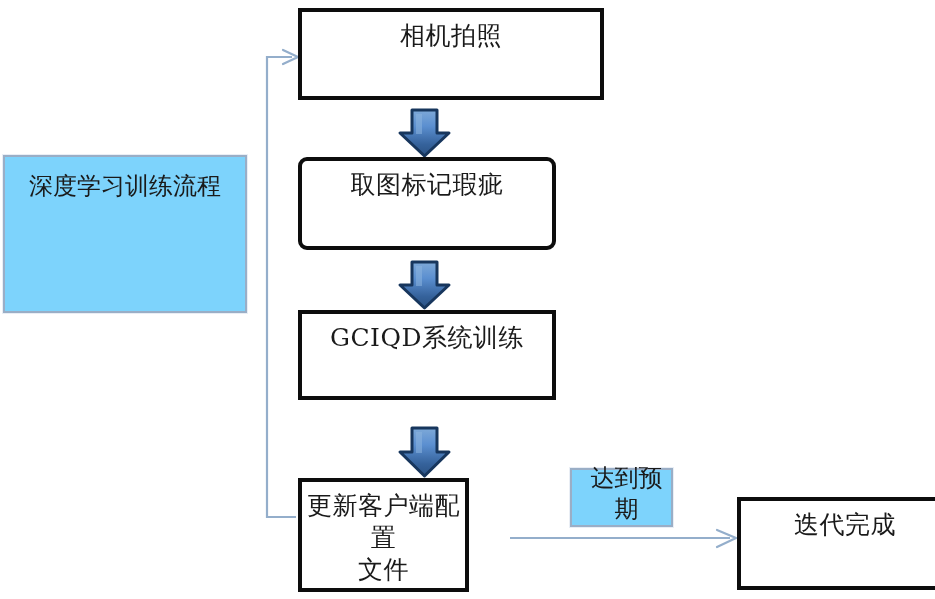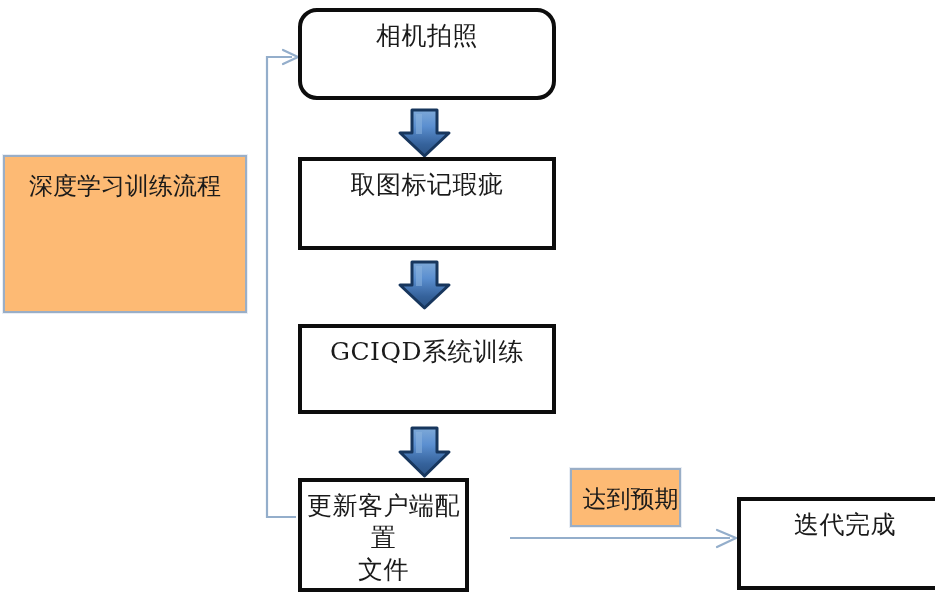--- a/index.html
+++ b/index.html
@@ -33,21 +33,21 @@
     color: #1a1a1a;
     text-align: center;
     letter-spacing: 0.5px;
     white-space: pre-line;
   }
 
   
   .thin-box {
     position: absolute;
     box-sizing: border-box;
-    background: #fdba74;
+    background: #7dd3fc;
     border: 2px solid #9aaec6;
     box-shadow: 0 0 0 1px #e9eef5;
   }
   .thin-box .box-text {
     display: block;
     font-size: 24px;
     line-height: 1.3;
     color: #1a1a1a;
     text-align: center;
     white-space: pre-line;
@@ -110,38 +110,38 @@
     <g>
       <path d="M 412 428 L 437 428 L 437 452 L 449 452 L 424.5 476 L 400 452 L 412 452 Z" fill="url(#arrowGrad)" stroke="#17365d" stroke-width="3" stroke-linejoin="round"></path>
       <path d="M 416 432 L 422 432 L 422 453 L 416 453 Z" fill="#8cb4de" opacity="0.55"></path>
     </g>
   </svg>
 
   <div class="thin-box" id="info-box" style="left:3px; top:155px; width:244px; height:158px;">
     <span class="box-text" id="info-line-1">深度学习训练流程</span>
   </div>
 
-  <div class="proc-box" style="left:298px; top:8px; width:258px; height:92px;border-radius:19px;">
+  <div class="proc-box" style="left:298px; top:8px; width:306px; height:92px;">
     <span class="box-text">相机拍照</span>
   </div>
 
-  <div class="proc-box" style="left:298px; top:157px; width:258px; height:93px;">
+  <div class="proc-box" style="left:298px; top:157px; width:258px; height:93px;border-radius:9px;">
     <span class="box-text">取图标记瑕疵</span>
   </div>
 
-  <div class="proc-box" style="left:298px; top:324px; width:258px; height:90px;">
+  <div class="proc-box" style="left:298px; top:310px; width:258px; height:90px;">
     <span class="box-text">GCIQD系统训练</span>
   </div>
 
   <div class="proc-box" style="left:298px; top:478px; width:171px; height:114px;">
     <span class="box-text">更新客户端配置
 文件</span>
   </div>
 
-  <div class="thin-box" style="left:570px; top:468px; width:111px; height:59px; display:flex; justify-content:center; align-items:center;padding-left:10px;">
+  <div class="thin-box" style="left:570px; top:468px; width:103px; height:59px; display:flex; justify-content:center; align-items:flex-end;padding-left:10px;">
     <span class="box-text" style="margin-top:4px;">达到预期</span>
   </div>
 
   <div class="proc-box" style="left:737px; top:497px; width:216px; height:93px;">
     <span class="box-text">迭代完成</span>
   </div>
 
 </div>
 
 </body></html>

